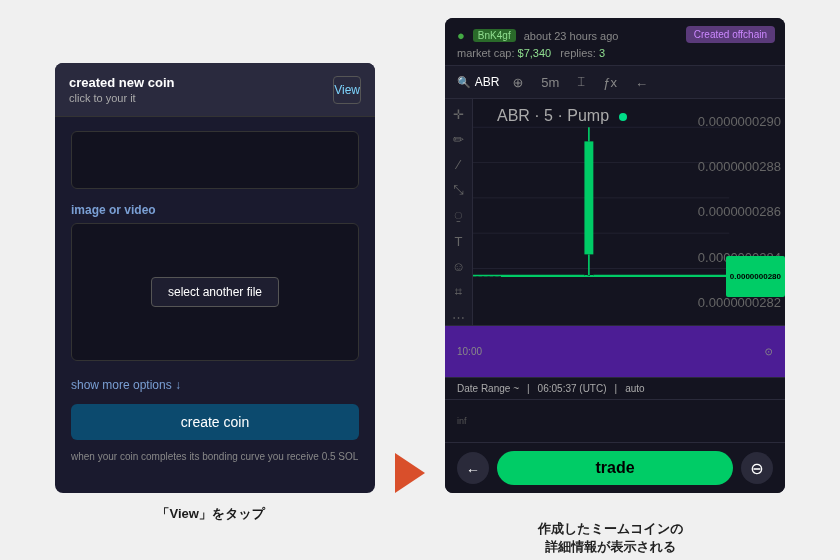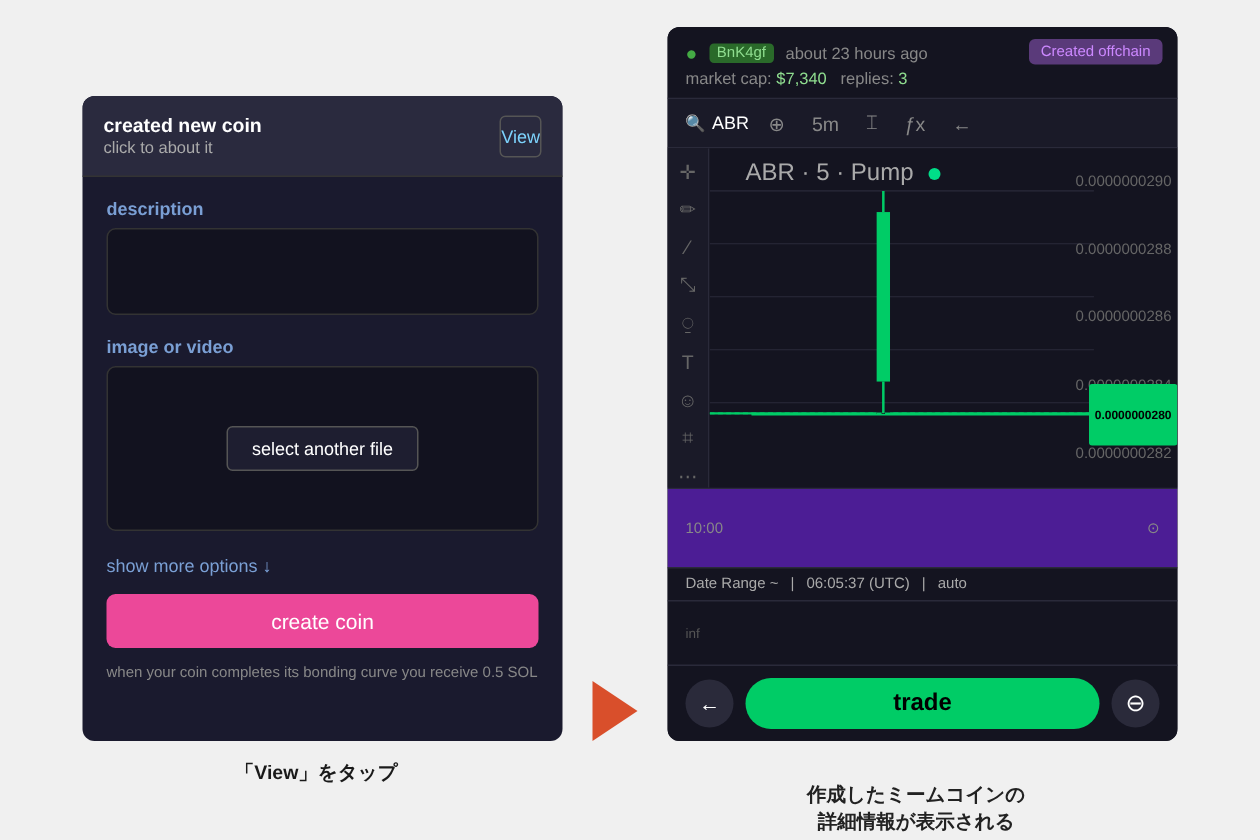--- a/index.html
+++ b/index.html
@@ -97,21 +97,21 @@
       color: #7a9fd4;
       margin-bottom: 6px;
       font-weight: 600;
     }
 
     .image-upload-box {
       background: #12121f;
       border: 1px solid #333;
       border-radius: 6px;
       width: 100%;
-      height: 110px;
+      height: 138px;
       display: flex;
       align-items: center;
       justify-content: center;
       margin-bottom: 14px;
     }
 
     .select-file-btn {
       background: #1e1e30;
       color: #fff;
       border: 1px solid #555;
@@ -123,21 +123,21 @@
 
     .show-more-link {
       color: #7a9fd4;
       font-size: 12px;
       cursor: pointer;
       margin-bottom: 12px;
       display: inline-block;
     }
 
     .create-coin-btn {
-      background: #ec4899;
+      background: #0c4a6e;
       color: #fff;
       border: none;
       border-radius: 6px;
       width: 100%;
       padding: 10px;
       font-size: 14px;
       cursor: pointer;
       margin-bottom: 10px;
     }
 
@@ -303,21 +303,21 @@
     }
 
     .price-labels {
       position: absolute;
       right: 4px;
       top: 0;
       height: 100%;
       display: flex;
       flex-direction: column;
       justify-content: space-around;
-      font-size: 10px;
+      font-size: 13px;
       color: #666;
     }
 
     .chart-svg-area {
       position: absolute;
       top: 0; left: 0;
       width: 100%; height: 100%;
     }
 
     .chart-bottom {
@@ -426,27 +426,26 @@
   </style>
 </head>
 <body>
 
 <div class="main-container">
 
   <div class="left-panel">
     <div class="notification-bar">
       <div class="notification-text">
         <div class="title">created new coin</div>
-        <div class="subtitle">click to about it</div>
+        <div class="subtitle">click to your it</div>
       </div>
       <button class="view-btn">View</button>
     </div>
 
     <div class="form-area">
-      <div class="field-label">description</div>
       <div class="text-area-field"></div>
 
       <div class="image-video-label">image or video</div>
       <div class="image-upload-box">
         <button class="select-file-btn">select another file</button>
       </div>
 
       <a class="show-more-link">show more options ↓</a>
 
       <button class="create-coin-btn">create coin</button>

